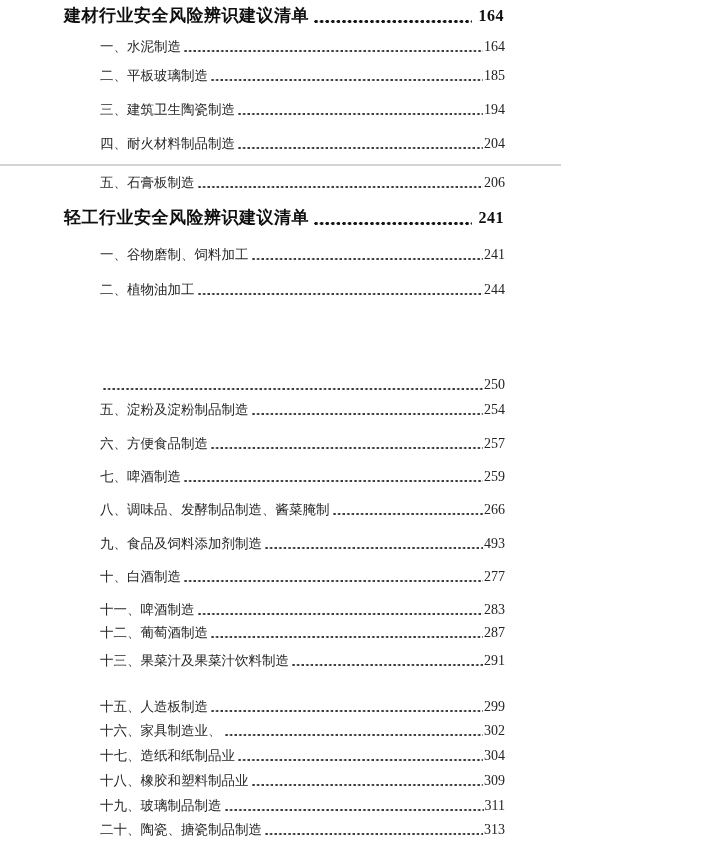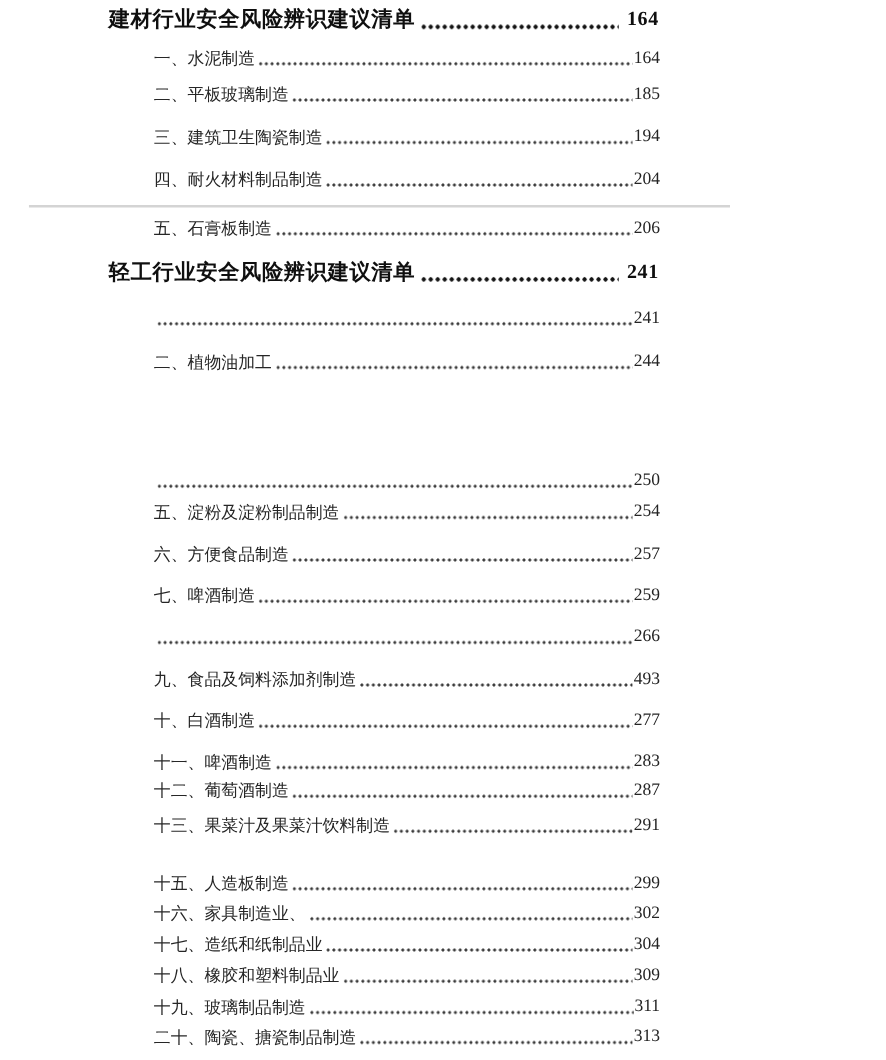--- a/index.html
+++ b/index.html
@@ -2,21 +2,20 @@
 <html><head>
 <meta charset="utf-8">
 <style>
   html,body{margin:0;padding:0;background:#ffffff;}
   .page{
     position:relative;
     width:561px;height:848px;
     background:#ffffff;
     overflow:hidden;
     font-family:"Liberation Serif", serif;
-    margin-left:23px;
   }
   .row{
     position:absolute;
     display:flex;
     align-items:flex-end;
     height:20px;
     line-height:20px;
     left:100px;
     right:56px;
     color:#262626;
@@ -129,20 +128,21 @@
     <span class="pg">206</span>
   </div>
 
   <div class="row hrow" style="top:206px">
     <span class="t">轻工行业安全风险辨识建议清单</span>
     <span class="lead"></span>
     <span class="pg">241</span>
   </div>
 
   <div class="row" style="top:245px">
+    <span class="t">一、谷物磨制、饲料加工</span>
     <span class="lead"></span>
     <span class="pg">241</span>
   </div>
   <div class="row" style="top:280px">
     <span class="t">二、植物油加工</span>
     <span class="lead"></span>
     <span class="pg">244</span>
   </div>
 
   <div class="row" style="top:375px">
@@ -159,20 +159,21 @@
     <span class="t">六、方便食品制造</span>
     <span class="lead"></span>
     <span class="pg">257</span>
   </div>
   <div class="row" style="top:467px">
     <span class="t">七、啤酒制造</span>
     <span class="lead"></span>
     <span class="pg">259</span>
   </div>
   <div class="row" style="top:500px">
+    <span class="t">八、调味品、发酵制品制造、酱菜腌制</span>
     <span class="lead"></span>
     <span class="pg">266</span>
   </div>
   <div class="row" style="top:534px">
     <span class="t">九、食品及饲料添加剂制造</span>
     <span class="lead"></span>
     <span class="pg">493</span>
   </div>
   <div class="row" style="top:567px">
     <span class="t">十、白酒制造</span>

